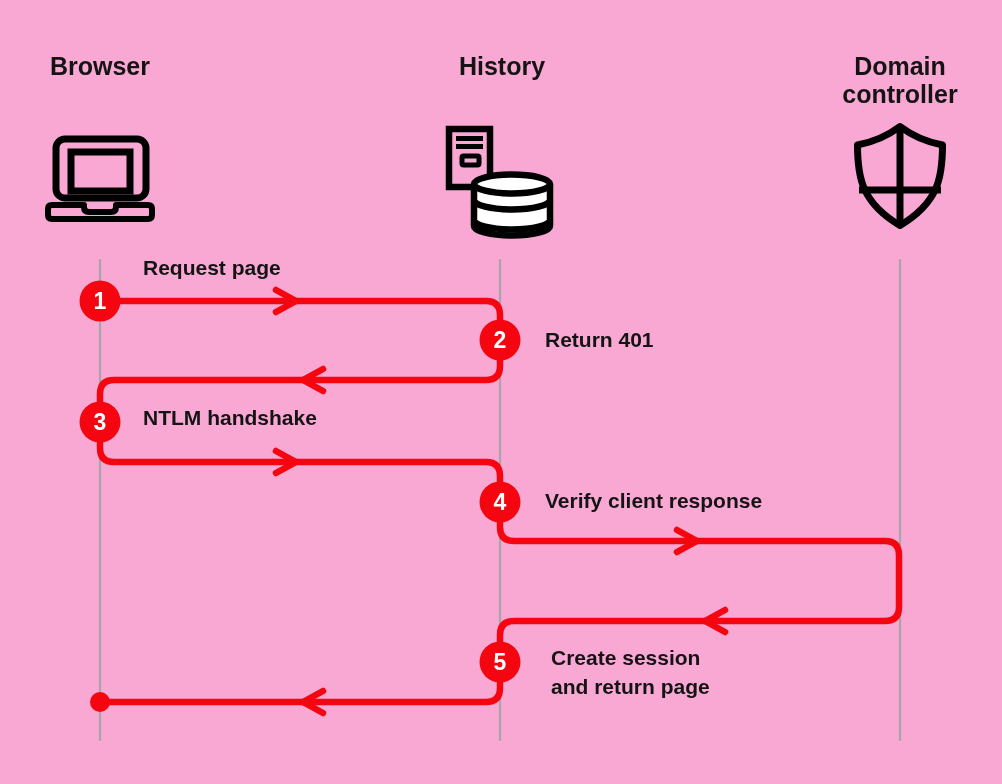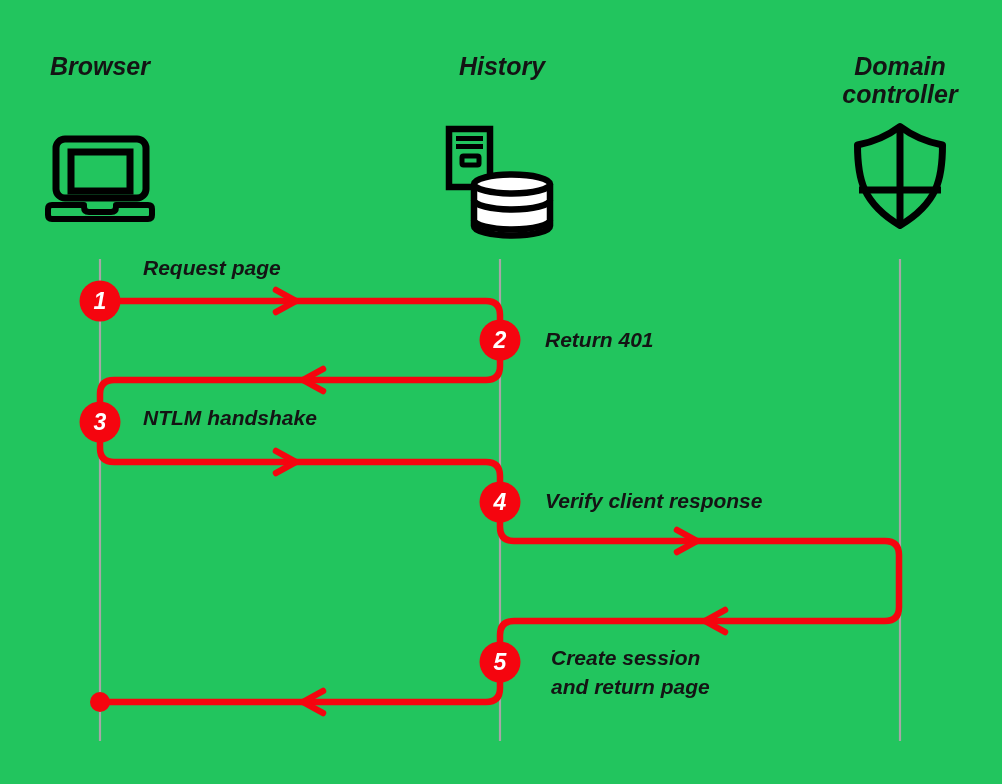--- a/index.html
+++ b/index.html
@@ -1,17 +1,17 @@
 <!DOCTYPE html>
 <html><head>
 <meta charset="utf-8">
 <style>
   html,body{margin:0;padding:0;background:#ffffff;}
-  .canvas{position:relative;width:1002px;height:784px;background:#22c55e;overflow:hidden;
-          font-family:"Liberation Sans",sans-serif;font-style:italic;}
+  .canvas{position:relative;width:1002px;height:784px;background:#f9a8d4;overflow:hidden;
+          font-family:"Liberation Sans",sans-serif;}
   svg{display:block;}
   .hdr{font-family:"Liberation Sans",sans-serif;font-weight:bold;font-size:25px;fill:#141414;}
   .lbl{font-family:"Liberation Sans",sans-serif;font-weight:bold;font-size:21px;fill:#141414;}
   .num{font-family:"Liberation Sans",sans-serif;font-weight:bold;font-size:23px;fill:#ffffff;}
   .flow{stroke:#f5050f;stroke-width:6.5;fill:none;}
   .life{stroke:#a7a7a7;stroke-width:2.2;}
   .ic{stroke:#000000;fill:none;}
 </style>
 </head>
 <body>

